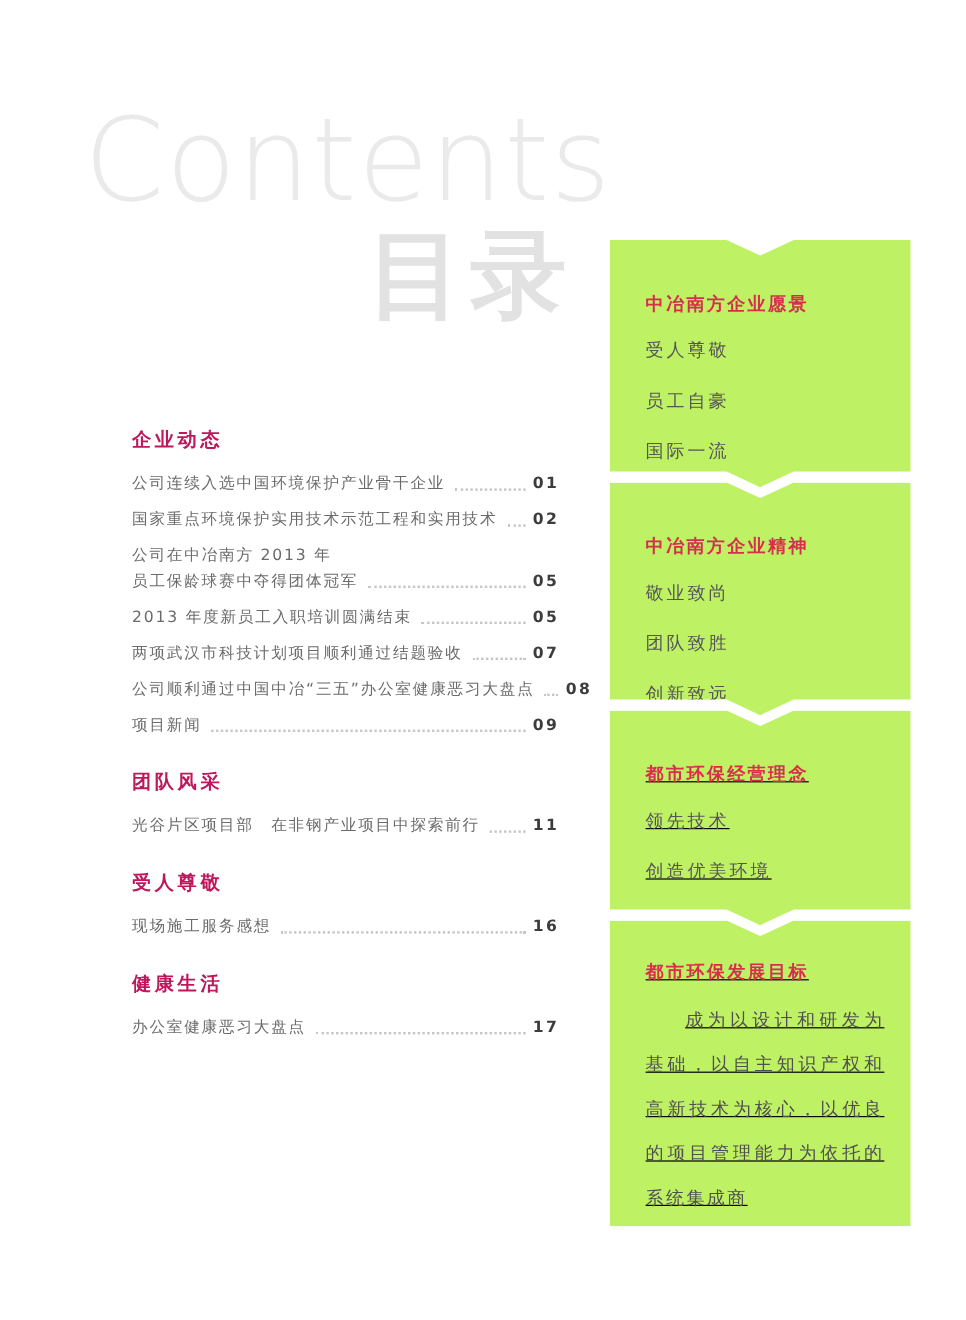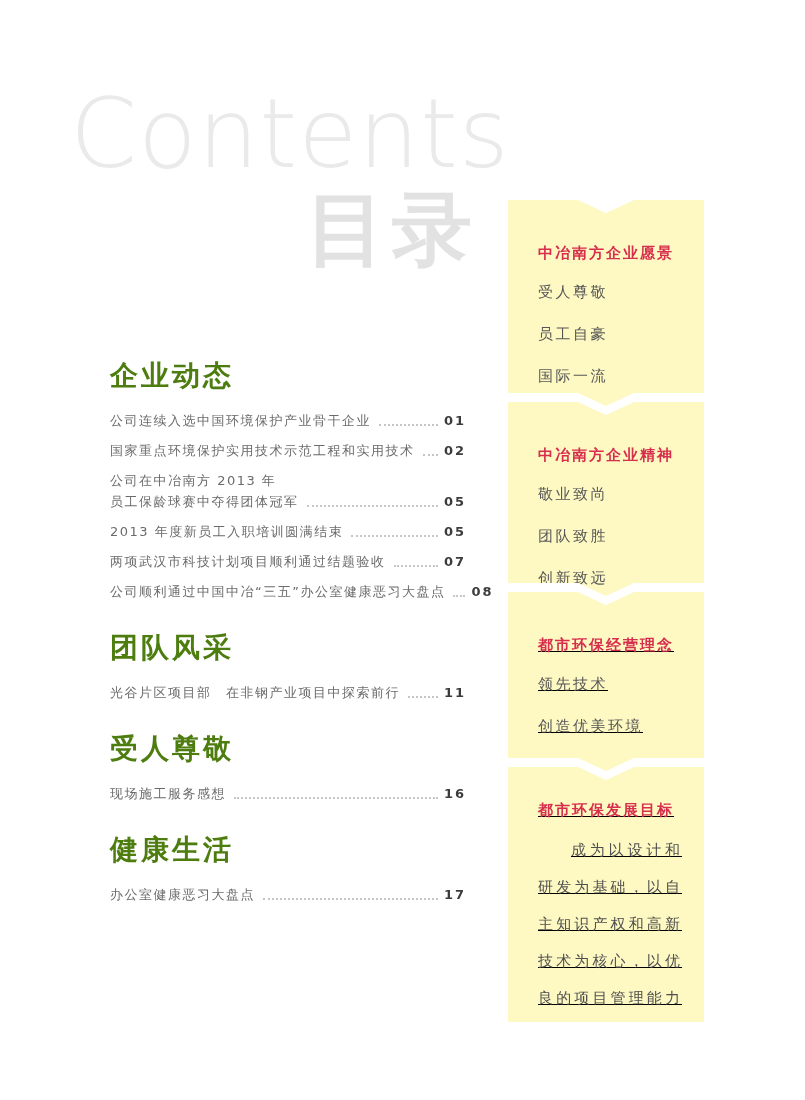--- a/index.html
+++ b/index.html
@@ -17,22 +17,22 @@
   .contents-cn {
     position:absolute; left:306px; top:188px;
     font-size:80px; line-height:1.05; font-weight:bold;
     color:#e2e2e2; letter-spacing:6px;text-align:right;
   }
 
   
   .toc { position:absolute; left:110px; top:357px; width:356px; }
   .toc-sec { margin:0 0 27px 0; }
   .sec-title {
-    margin:0 0 15px 0; font-size:28px; font-weight:bold;
-    color:#4d7c0f; letter-spacing:3px;
+    margin:0 0 15px 0; font-size:16px; font-weight:bold;
+    color:#be185d; letter-spacing:3px;
     font-family:"DejaVu Serif","Liberation Serif",serif;
   }
   .item { margin-bottom:9px; }
   .item .pre-line {
     font-size:13px; color:#6b6b6b; letter-spacing:1.5px; line-height:21px;
   }
   .item .row { display:flex; align-items:flex-end; }
   .item .txt {
     font-size:13px; color:#6b6b6b; letter-spacing:1.5px;
     line-height:21px; white-space:nowrap;
@@ -43,22 +43,22 @@
     margin:0 6px 5px 8px;
   }
   .pgnum {
     font-size:13px; font-weight:bold; color:#3c3c3c;
     letter-spacing:2px; line-height:21px;
   }
 
   
   .sidebar { position:absolute; left:508px; top:200px; width:224px; }
   .box {
-    position:relative; box-sizing:border-box; width:196px;
-    background:#fef9c3; padding:44px 22px 0 30px;
+    position:relative; box-sizing:border-box; width:251px;
+    background:#bef264; padding:44px 22px 0 30px;
     clip-path: polygon(0 0, calc(50% - 28px) 0, 50% 13px, calc(50% + 28px) 0,
                        100% 0, 100% calc(100% - 13px),
                        calc(50% + 28px) calc(100% - 13px), 50% 100%,
                        calc(50% - 28px) calc(100% - 13px), 0 calc(100% - 13px));
   }
   .box + .box { margin-top:-4px; }
   .box.last {
     clip-path: polygon(0 0, calc(50% - 28px) 0, 50% 13px, calc(50% + 28px) 0,
                        100% 0, 100% 100%, 0 100%);
     text-decoration: underline;
@@ -136,20 +136,27 @@
       </div>
 
       <div class="item">
         <div class="row">
           <span class="txt">公司顺利通过中国中冶“三五”办公室健康恶习大盘点</span>
           <span class="leader"></span>
           <span class="pgnum">08</span>
         </div>
       </div>
 
+      <div class="item">
+        <div class="row">
+          <span class="txt">项目新闻</span>
+          <span class="leader"></span>
+          <span class="pgnum">09</span>
+        </div>
+      </div>
     </section>
 
     <section class="toc-sec">
       <h2 class="sec-title">团队风采</h2>
       <div class="item">
         <div class="row">
           <span class="txt">光谷片区项目部　在非钢产业项目中探索前行</span>
           <span class="leader"></span>
           <span class="pgnum">11</span>
         </div>

